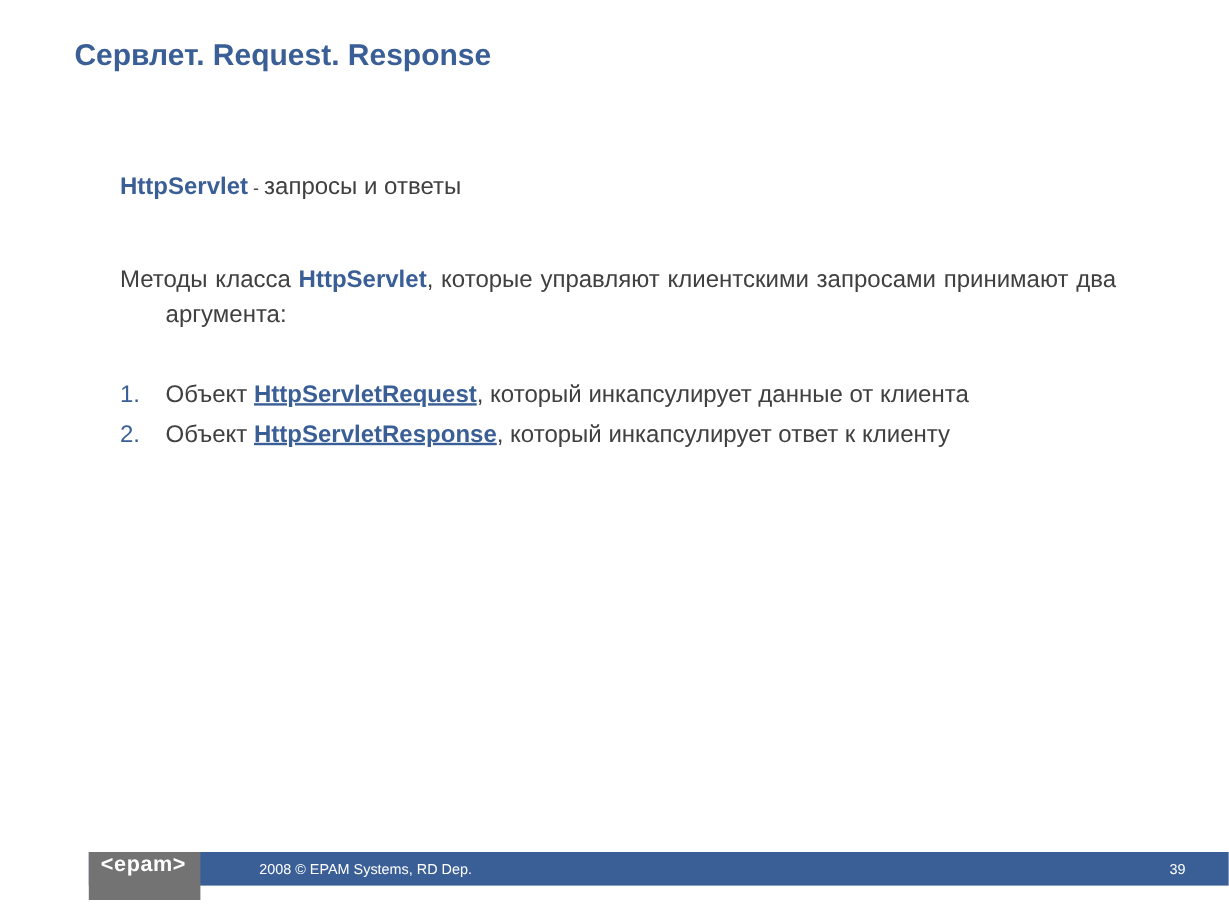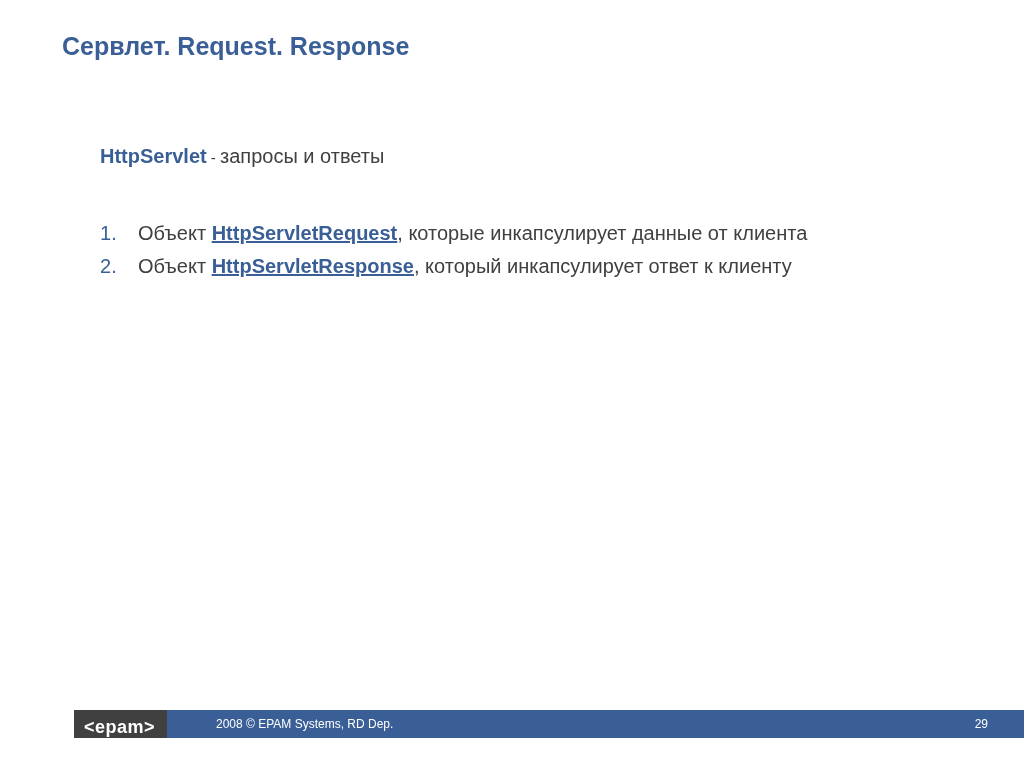--- a/index.html
+++ b/index.html
@@ -94,24 +94,24 @@
     right: 0;
     top: 0;
     height: 28px;
     background: #3a5f96;
   }
   .logo-block {
     position: absolute;
     left: 74px;
     top: 0;
     height: 28px;
-    background: #404040;
+    background: #737373;
     display: flex;
-    align-items: flex-end;
-    padding: 0 12px 0 10px;
+    align-items: flex-start;
+    padding: 0 12px 12px 10px;
   }
   .logo-text {
     color: #ffffff;
     font-weight: bold;
     font-size: 18px;
     letter-spacing: 0.5px;
     font-family: Verdana, Arial, sans-serif;
   }
   .copyright {
     position: absolute;
@@ -138,34 +138,37 @@
 <div class="slide">
 
   <div class="title">Сервлет. Request. Response</div>
 
   <div class="content">
 
     <div class="line1">
       <span class="kw">HttpServlet</span><span class="dash"> - </span><span>запросы и ответы</span>
     </div>
 
+    <div class="para2">
+      <span>Методы класса </span><span class="kw">HttpServlet</span><span>, которые управляют клиентскими запросами принимают два аргумента:</span>
+    </div>
 
     <ol class="list">
       <li>
-        <span>Объект </span><span class="kw">HttpServletRequest</span><span>, которые инкапсулирует данные от клиента</span>
+        <span>Объект </span><span class="kw">HttpServletRequest</span><span>, который инкапсулирует данные от клиента</span>
       </li>
       <li>
         <span>Объект </span><span class="kw">HttpServletResponse</span><span>, который инкапсулирует ответ к клиенту</span>
       </li>
     </ol>
 
   </div>
 
   <div class="footer">
     <div class="footer-bar"></div>
     <div class="logo-block">
       <span class="logo-text">&lt;epam&gt;</span>
     </div>
     <div class="copyright">2008 © EPAM Systems, RD Dep.</div>
-    <div class="pagenum">29</div>
+    <div class="pagenum">39</div>
   </div>
 
 </div>
 
 </body></html>

